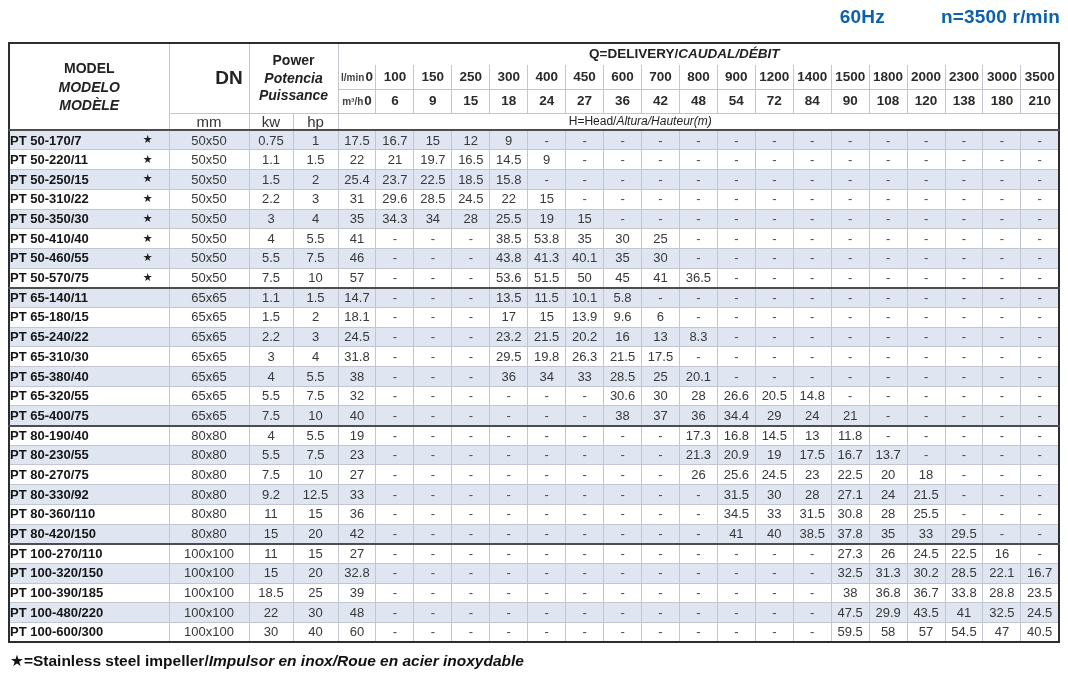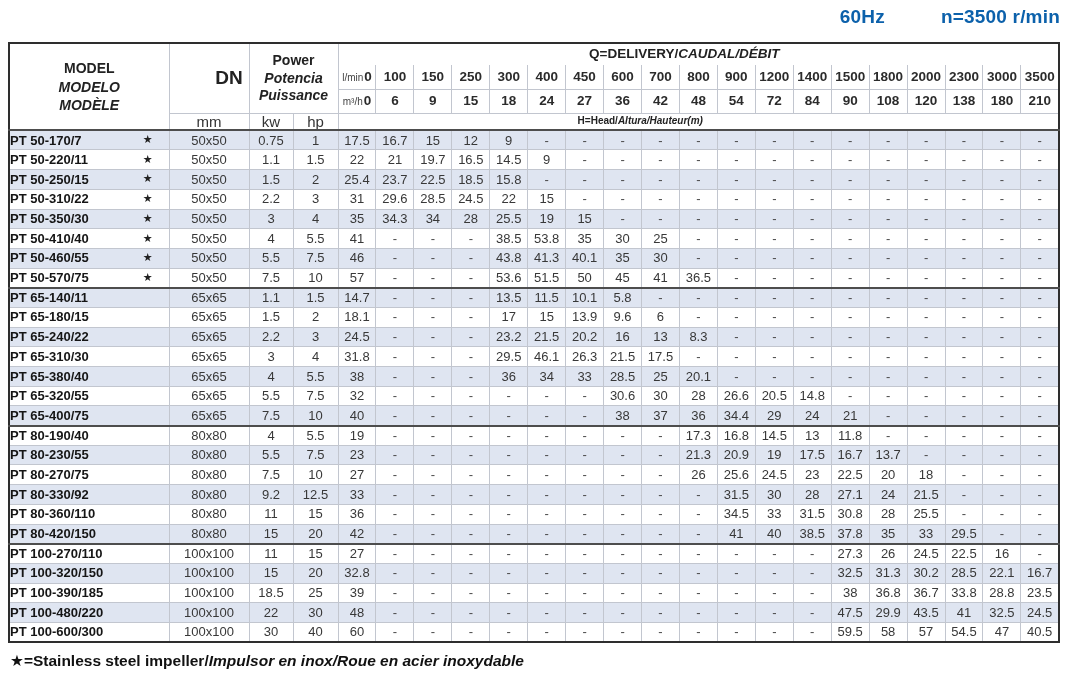--- a/index.html
+++ b/index.html
@@ -43,24 +43,24 @@
   .r-m3h{height:24px;}
   .r-h{height:16px;}
   .model-h div{font-weight:bold;font-size:14px;line-height:1.3;}
   .pow-h div{font-weight:bold;font-size:14px;line-height:1.25;}
   .it{font-style:italic;}
   .en{font-style:normal;}
   .dn-h{font-weight:bold;font-size:19px;padding-left:40px;}
   .q-h{font-weight:bold;font-size:13.5px;border-bottom:0;}
   .r-lmin th{border-top:0;}
   .q-h .shift{display:inline-block;transform:translateX(-14px);}
-  .h-h{font-weight:bold;font-size:10px;}
+  .h-h{font-weight:normal;font-size:12px;}
   .h-h .shift{display:inline-block;transform:translateX(-58px);}
   .r-lmin th,.r-m3h th{font-weight:bold;font-size:13.5px;color:#2b2b2b;}
-  .unit{font-weight:normal;font-size:10px;color:#444;margin-right:1px;}
+  .unit{font-weight:bold;font-size:10px;color:#444;margin-right:1px;}
   .unit-cell{font-weight:normal;font-size:15px;color:#333;}
   tbody td{height:19.7px;font-size:13px;color:var(--text);}
   tbody tr.stripe td{background:var(--stripe);}
   tbody td.model{
     text-align:left;position:relative;
     font-weight:bold;color:#151515;
   }
   tbody td.model .star{
     position:absolute;right:16px;top:50%;transform:translateY(-50%);
     font-size:11px;font-weight:normal;color:#222;
@@ -456,21 +456,21 @@
         <tr>
           <td class="model"><span>PT 65-310/30</span></td>
           <td>65x65</td>
           <td>3</td>
           <td>4</td>
           <td>31.8</td>
           <td class="dash">-</td>
           <td class="dash">-</td>
           <td class="dash">-</td>
           <td>29.5</td>
-          <td>46.1</td>
+          <td>19.8</td>
           <td>26.3</td>
           <td>21.5</td>
           <td>17.5</td>
           <td class="dash">-</td>
           <td class="dash">-</td>
           <td class="dash">-</td>
           <td class="dash">-</td>
           <td class="dash">-</td>
           <td class="dash">-</td>
           <td class="dash">-</td>

